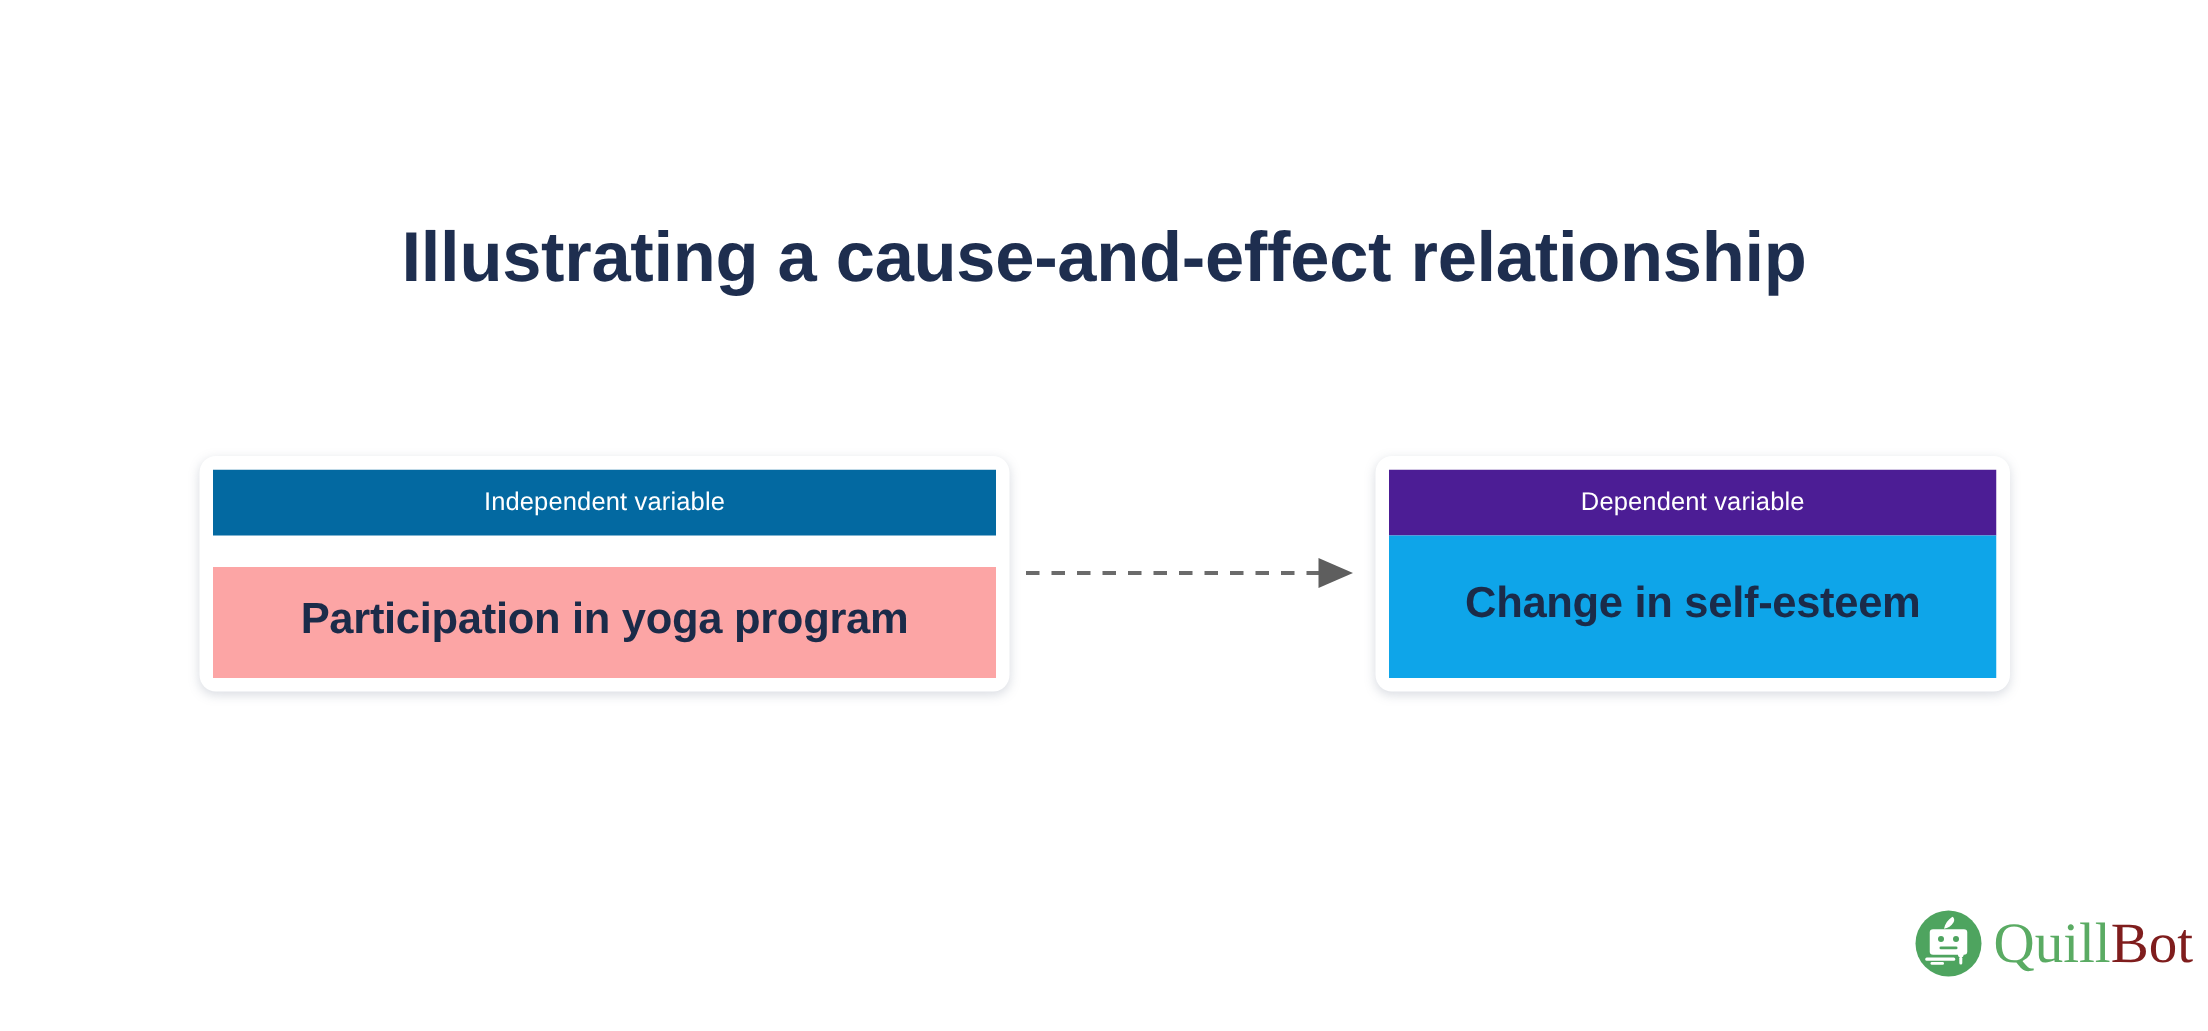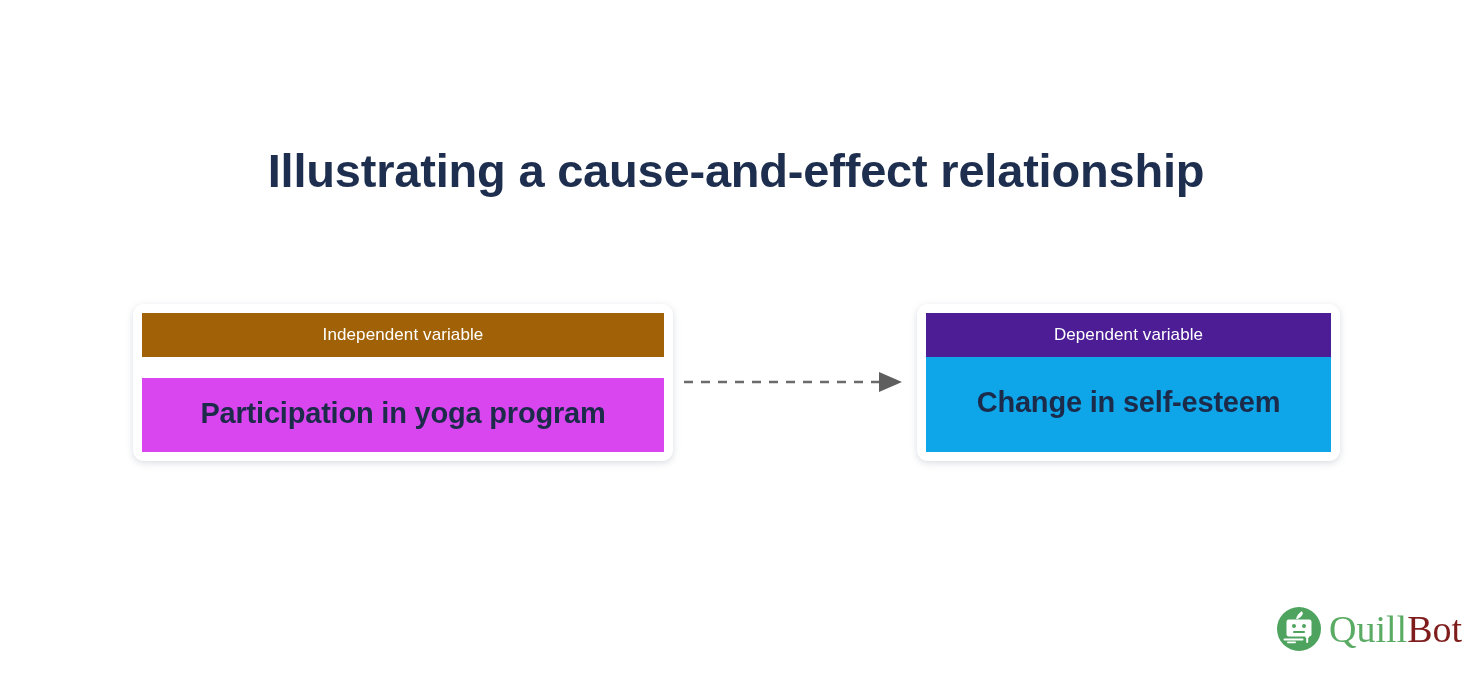--- a/index.html
+++ b/index.html
@@ -73,38 +73,38 @@
     flex: 0 0 44px;
     display: flex;
     align-items: center;
     justify-content: center;
     color: #ffffff;
     font-size: 17px;
     font-weight: normal;
     letter-spacing: 0.1px;
   }
 
-  .card-header.blue   { background: #a16207; }
+  .card-header.blue   { background: #0369a1; }
   .card-header.purple { background: #4c1d95; }
 
   .card-body {
     flex: 1 1 auto;
     display: flex;
     align-items: center;
     justify-content: center;
     font-size: 29px;
     font-weight: bold;
     color: #1b2b49;
     letter-spacing: -0.2px;
     padding-bottom: 4px;
     box-sizing: border-box;
     white-space: nowrap;
   }
 
-  .card-body.blue   { background: #d946ef; margin-top: 21px; }
+  .card-body.blue   { background: #fca5a5; margin-top: 21px; }
   .card-body.purple { background: #0ea5e9; }
 
   
   .arrow {
     position: absolute;
     left: 684px;
     top: 366px;
     width: 222px;
     height: 32px;
   }

